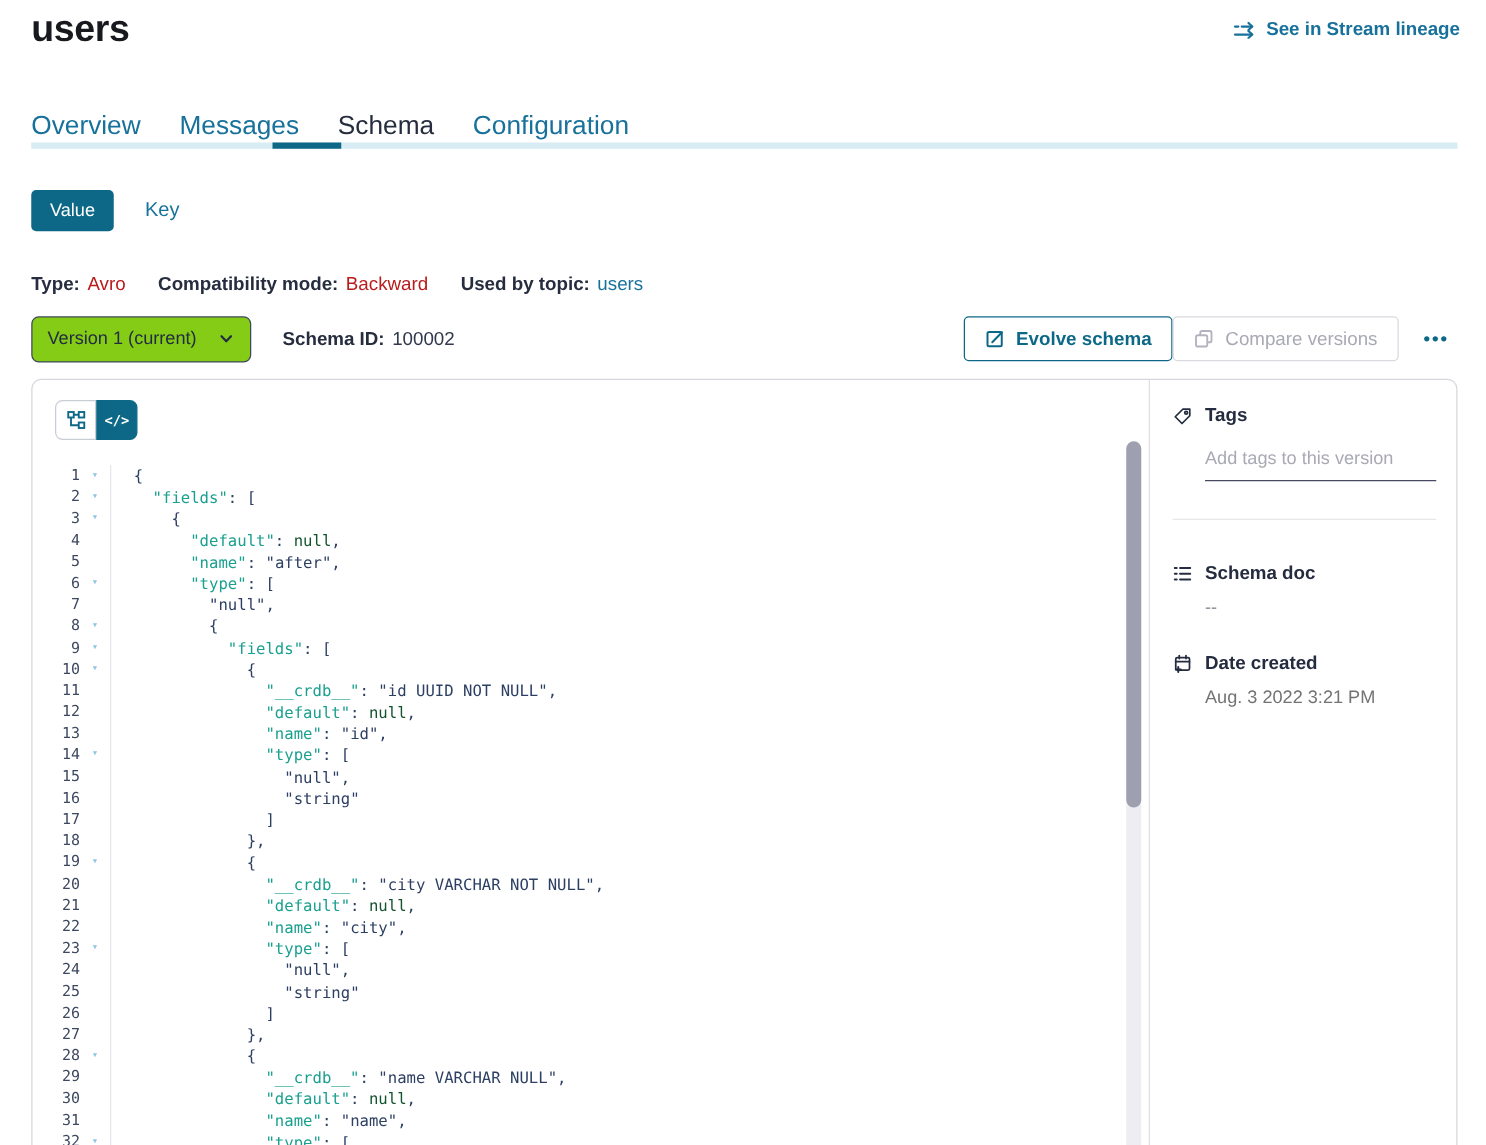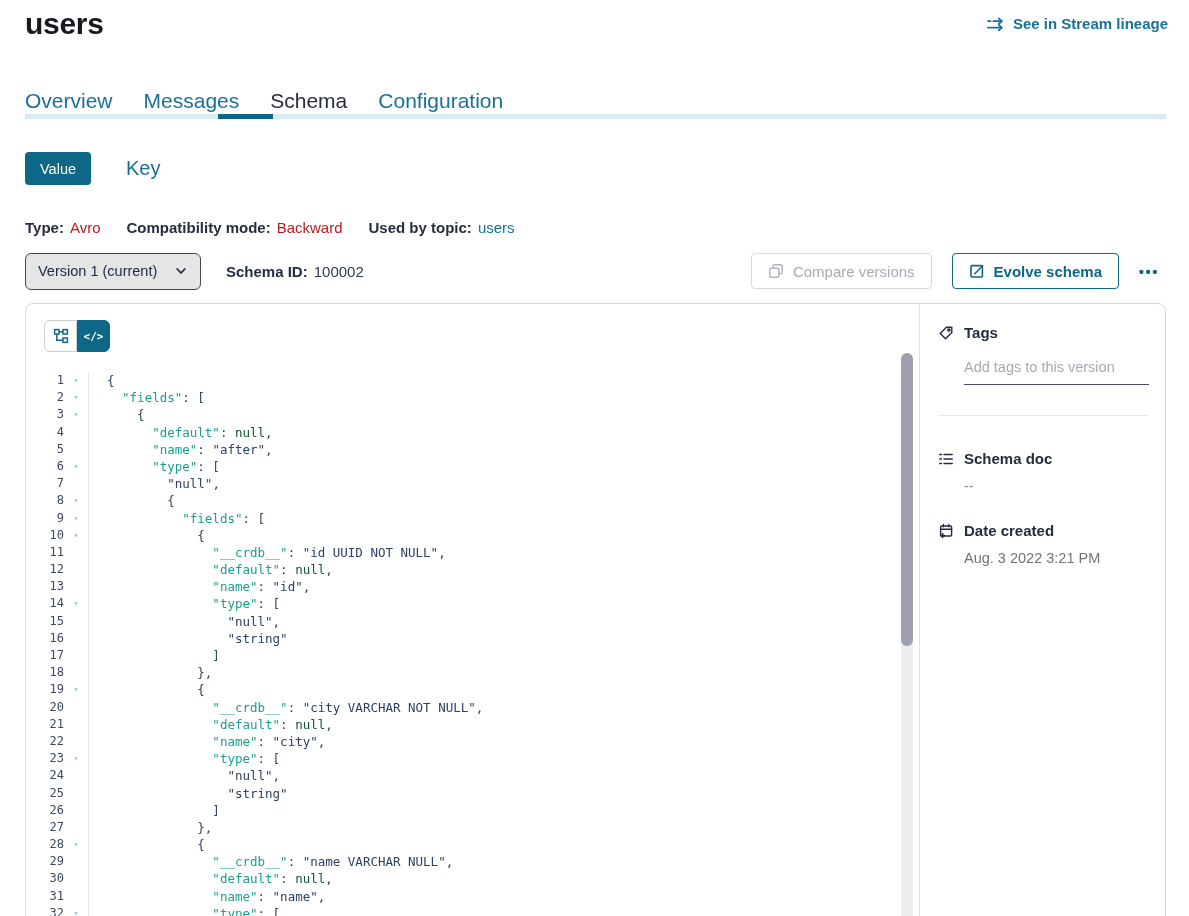--- a/index.html
+++ b/index.html
@@ -14,30 +14,30 @@
   .tabs { position:absolute; left:25px; top:89px; display:flex; gap:31px; font-size:21px; }
   .tab { color:#17719b; cursor:pointer; padding-bottom:10px; }
   .tab.active { color:#262d3f; font-weight:400; }
 
   .tab-bar { position:absolute; left:25px; top:114px; width:1141px; height:5px; background:#d8ecf4; }
   .tab-indicator { position:absolute; top:0; height:5px; background:#0d6887; }
 
   .kv-toggle { position:absolute; left:25px; top:152px; display:flex; align-items:center; }
   .kv-value { height:33px; padding:0 15px; background:#0d6887; color:#ffffff; border:none; border-radius:4px;
     font-size:14.5px; font-family:inherit; cursor:pointer; }
-  .kv-key { margin-left:35px; color:#17719b; font-size:20px; cursor:pointer; }
+  .kv-key { margin-left:25px; color:#17719b; font-size:16px; cursor:pointer; }
 
   .meta-row { position:absolute; left:25px; top:219px; font-size:15px; display:flex; }
   .meta-row .pair { margin-right:26px; }
   .meta-row .lbl { font-weight:700; color:#262d3f; margin-right:6px; }
   .meta-row .val { color:#b91c1c; }
   .meta-row .val.link { color:#17719b; cursor:pointer; }
 
   .version-row { position:absolute; left:25px; top:252px; width:1141px; height:38px; display:flex; align-items:center; }
-  .version-select { width:176px; height:37px; border:1px solid #3f4859; border-radius:6px; background:#e5e5e5;
+  .version-select { width:176px; height:37px; border:1px solid #3f4859; border-radius:6px; background:#84cc16;
     display:flex; align-items:center; justify-content:space-between; padding:0 12px; font-size:14.5px; color:#222c42; cursor:pointer; }
   .schema-id { margin-left:25px; font-size:15px; }
   .schema-id .lbl { font-weight:700; color:#262d3f; margin-right:6px; }
   .vspacer { flex:1; }
   .btn { height:36px; display:flex; align-items:center; gap:9px; padding:0 16px; border-radius:4px; background:#fff;
     font-size:15px; font-family:inherit; cursor:pointer; }
   .btn-compare { border:1px solid #d9d9e0; color:#a9a9b5; font-weight:500; cursor:default; }
   .btn-evolve { margin-left:20px; border:1px solid #0d6887; color:#0d6887; font-weight:600; }
   .more-menu { margin-left:13px; width:34px; text-align:center; color:#0d6887; font-weight:700; font-size:15px;
     letter-spacing:1.5px; cursor:pointer; }
@@ -130,37 +130,37 @@
     <span>
       <svg width="14" height="14" viewBox="0 0 14 14" fill="none" stroke="#222c42" stroke-width="1.8" stroke-linecap="round" stroke-linejoin="round">
         <polyline points="3.2,5 7,9 10.8,5"></polyline>
       </svg>
     </span>
   </div>
   <div class="schema-id">
     <span class="lbl">Schema ID:</span><span>100002</span>
   </div>
   <div class="vspacer"></div>
+  <button class="btn btn-evolve">
+    <span>
+      <svg width="16" height="16" viewBox="0 0 16 16" fill="none" stroke="#0d6887" stroke-width="1.6" stroke-linecap="round" stroke-linejoin="round">
+        <rect x="2" y="2.6" width="11.4" height="11.4" rx="1.2"></rect>
+        <path d="M5.8 10.8 L13.6 2.8"></path>
+      </svg>
+    </span>
+    <span>Evolve schema</span>
+  </button>
   <button class="btn btn-compare" disabled="">
     <span>
       <svg width="16" height="16" viewBox="0 0 16 16" fill="none" stroke="#b3b3bf" stroke-width="1.5" stroke-linejoin="round">
         <rect x="5.2" y="1.8" width="9" height="9" rx="1.5"></rect>
         <rect x="1.8" y="5.2" width="9" height="9" rx="1.5" fill="#ffffff"></rect>
       </svg>
     </span>
     <span>Compare versions</span>
-  </button>
-  <button class="btn btn-evolve">
-    <span>
-      <svg width="16" height="16" viewBox="0 0 16 16" fill="none" stroke="#0d6887" stroke-width="1.6" stroke-linecap="round" stroke-linejoin="round">
-        <rect x="2" y="2.6" width="11.4" height="11.4" rx="1.2"></rect>
-        <path d="M5.8 10.8 L13.6 2.8"></path>
-      </svg>
-    </span>
-    <span>Evolve schema</span>
   </button>
   <div class="more-menu">•••</div>
 </div>
 
 <div class="panel">
 
   <div class="code-pane">
     <div class="view-toggle">
       <div class="vt-btn vt-tree">
         <span>

